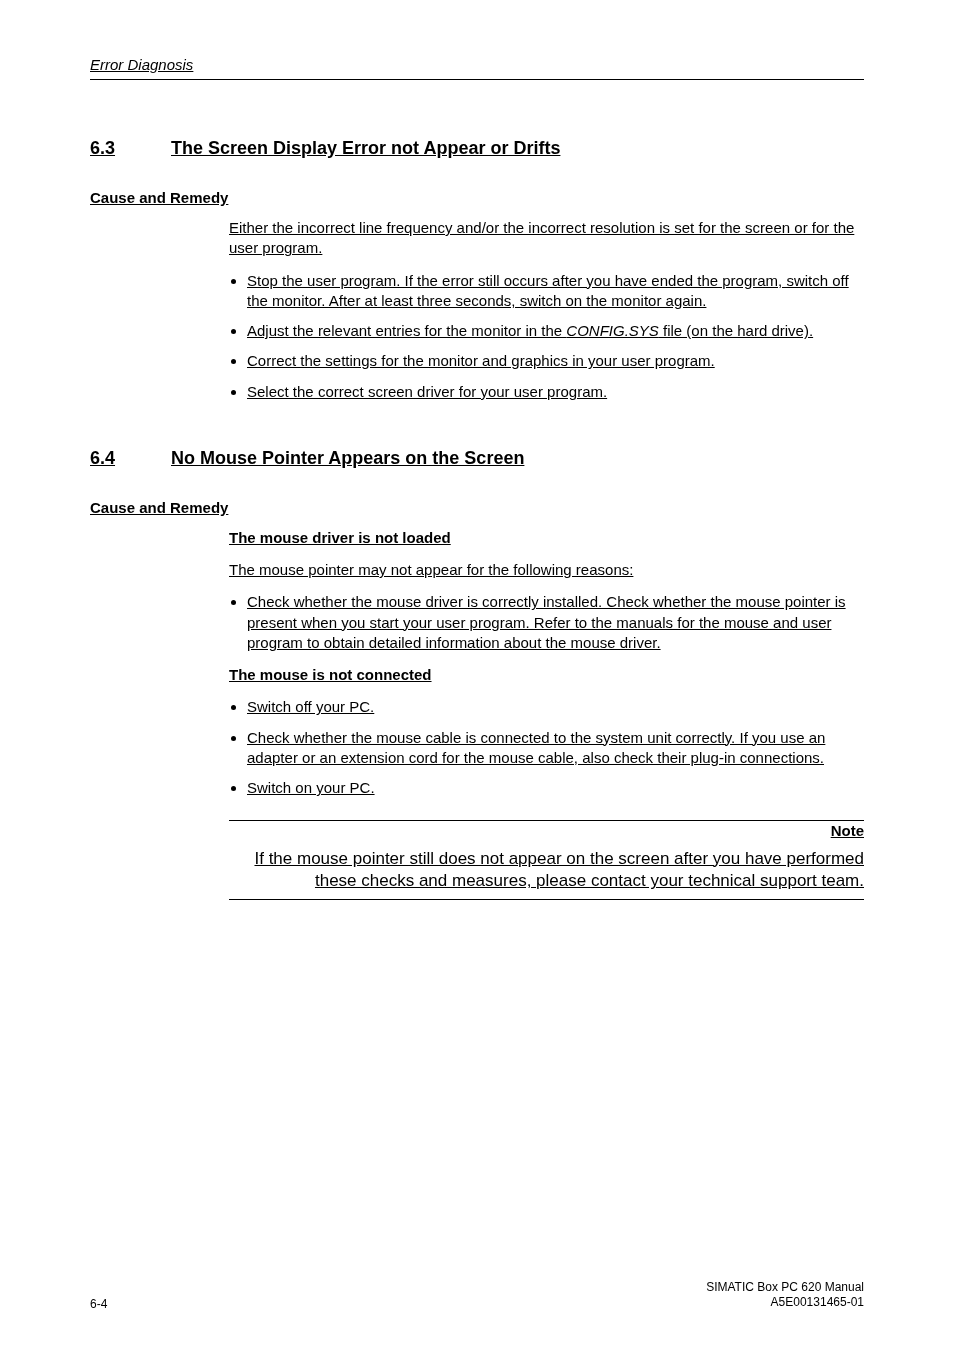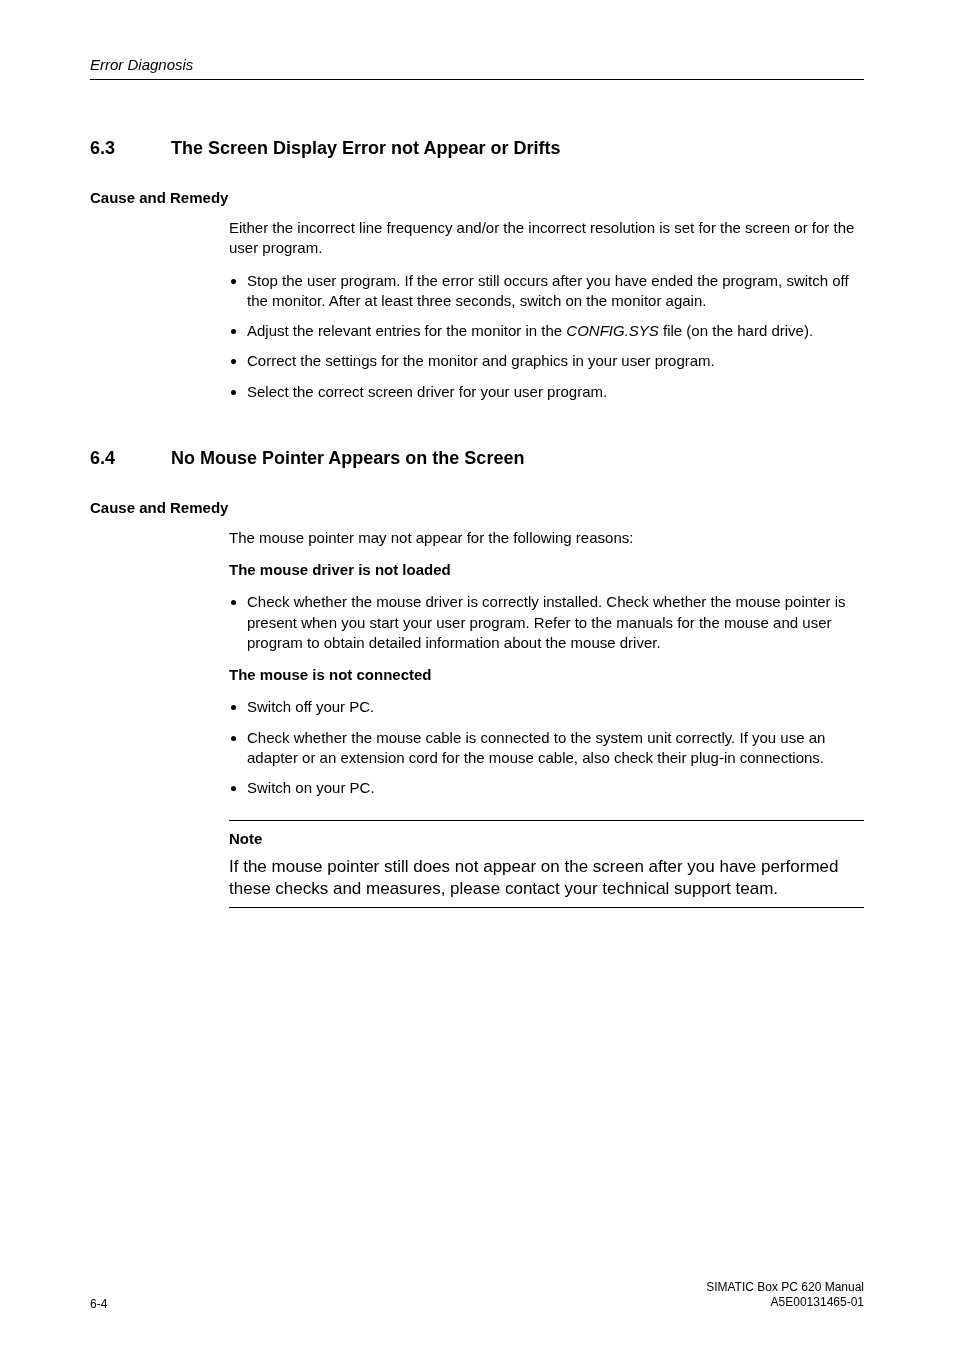--- a/index.html
+++ b/index.html
@@ -9,20 +9,21 @@
     height: 1351px;
     background: #fff;
     font-family: Arial, Helvetica, sans-serif;
     color: #000;
   }
   .page {
     box-sizing: border-box;
     padding: 56px 90px 40px 90px;
     position: relative;
     height: 100%;
+    text-decoration: underline;
   }
   .running-head {
     font-style: italic;
     font-size: 15px;
     border-bottom: 1.5px solid #000;
     padding-bottom: 6px;
     margin-bottom: 58px;
   }
   .h-row {
     display: flex;
@@ -58,21 +59,22 @@
     margin-bottom: 10px;
     font-size: 15px;
     line-height: 1.35;
   }
   .bold-inline {
     font-weight: bold;
   }
   .note-rule-top {
     border-top: 1.5px solid #000;
     margin-top: 22px;
-    padding-top: 8px;
+    padding-top: 0;
+    text-align: right;
   }
   .note-label {
     font-weight: bold;
     font-size: 15px;
     margin-bottom: 6px;
   }
   .note-body {
     font-size: 17px;
     line-height: 1.35;
     border-bottom: 1px solid #000;
@@ -121,23 +123,23 @@
   </div>
 
   <div class="h-row">
     <div class="num">6.4</div>
     <div>No Mouse Pointer Appears on the Screen</div>
   </div>
 
   <div class="sub-head">Cause and Remedy</div>
 
   <div class="content">
+    <div class="para bold-inline">The mouse driver is not loaded</div>
+
     <div class="para">The mouse pointer may not appear for the following reasons:</div>
-
-    <div class="para bold-inline">The mouse driver is not loaded</div>
     <ul class="bul">
       <li>Check whether the mouse driver is correctly installed. Check whether the mouse pointer is present when you start your user program. Refer to the manuals for the mouse and user program to obtain detailed information about the mouse driver.</li>
     </ul>
 
     <div class="para bold-inline" style="margin-top:12px;">The mouse is not connected</div>
     <ul class="bul">
       <li>Switch off your PC.</li>
       <li>Check whether the mouse cable is connected to the system unit correctly. If you use an adapter or an extension cord for the mouse cable, also check their plug-in connections.</li>
       <li>Switch on your PC.</li>
     </ul>

